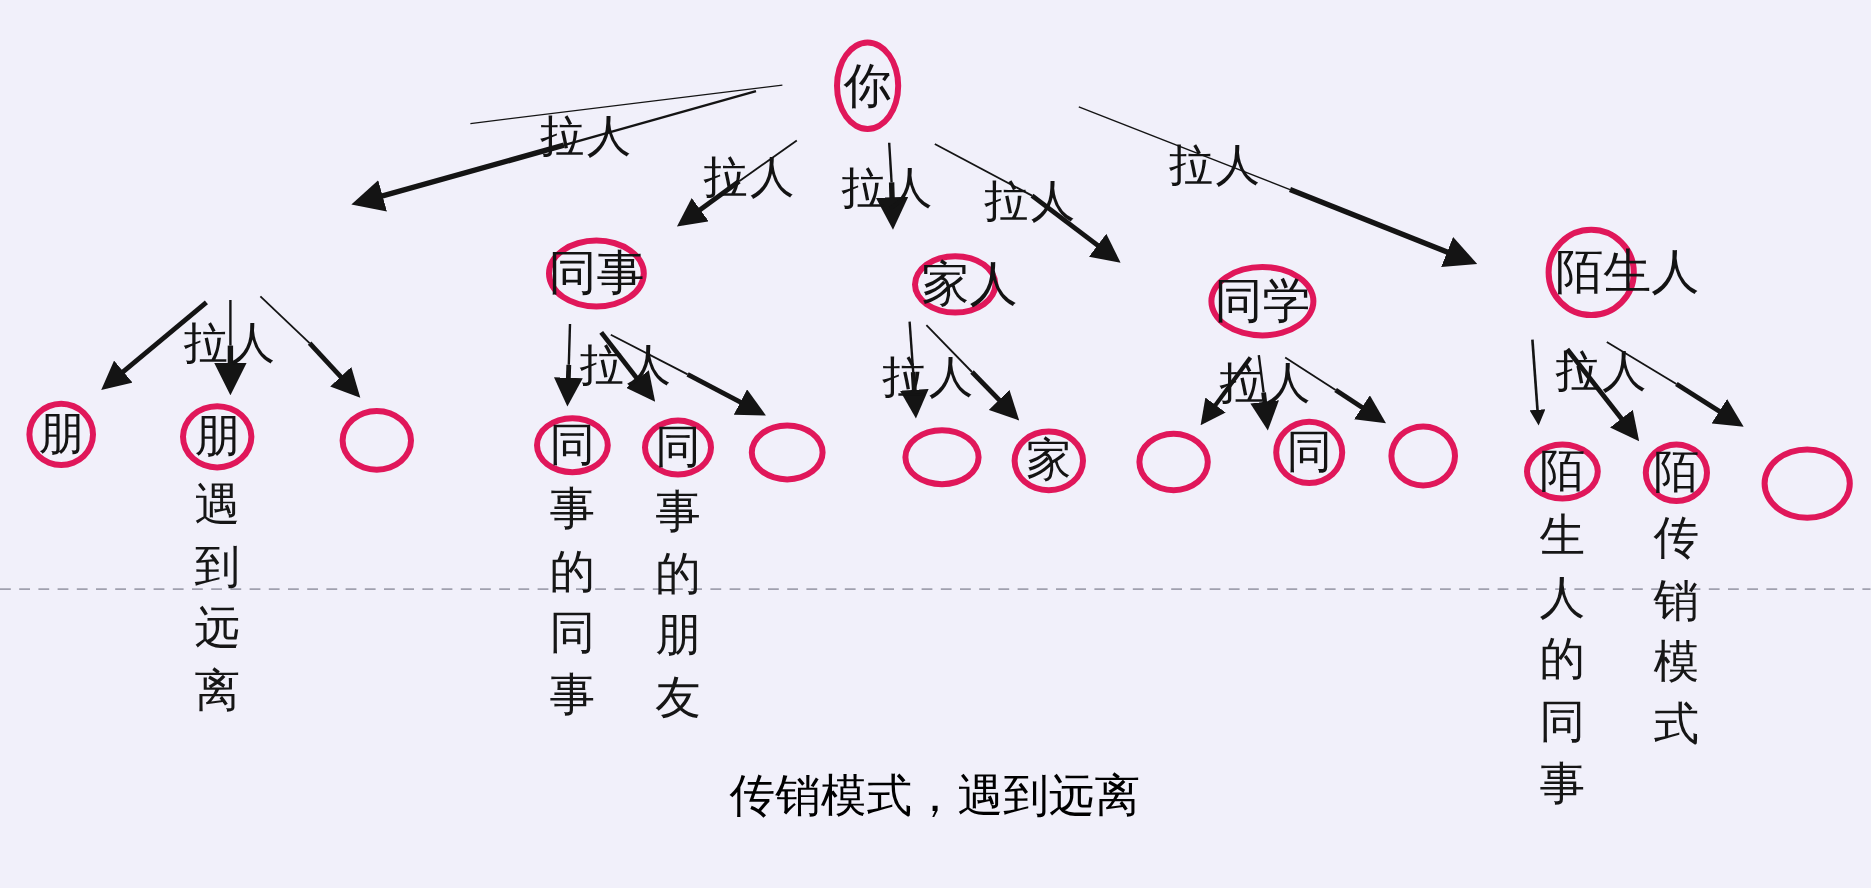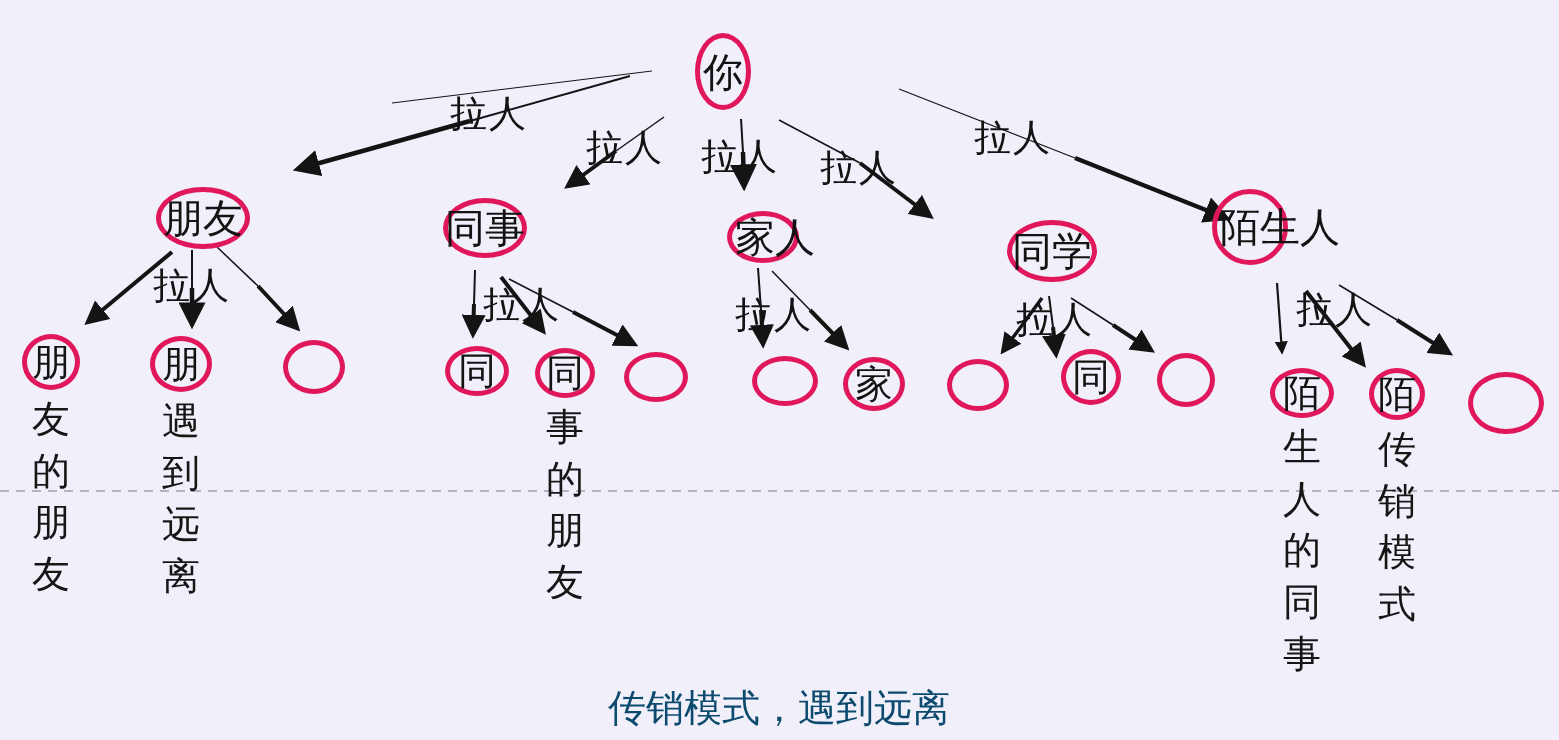--- a/index.html
+++ b/index.html
@@ -10,41 +10,41 @@
     color:#161616;
   }
   .links{position:absolute;left:0;top:0;width:1559px;height:740px;}
   
   .n0,.n1{
     position:absolute;box-sizing:border-box;
     border:5px solid #e0175a;border-radius:50%;
     display:flex;align-items:center;justify-content:center;
     font-size:40px;line-height:1;white-space:nowrap;color:#131313;
   }
-  .n1.open{justify-content:flex-start;padding-left:3px;}
+  .n1.open{justify-content:flex-start;padding-left:3px;margin-left:33px;}
   
   .recruit{
     position:absolute;font-size:37px;line-height:1.05;color:#131313;
     white-space:nowrap;letter-spacing:2px;
   }
   
   .leaf{position:absolute;display:flex;flex-direction:column;align-items:center;}
   .lc{
     box-sizing:border-box;border:5px solid #e0175a;border-radius:50%;
     display:flex;align-items:center;justify-content:center;
     font-size:38px;line-height:1;color:#131313;flex:none;
   }
   .lt{
     width:42px;margin-top:4px;text-align:center;
     font-size:38px;line-height:1.36;color:#161616;
     word-break:break-all;
   }
   .caption{
-    position:absolute;left:608px;top:688px;
-    font-size:38px;line-height:1.1;color:#0c4a6e;white-space:nowrap;
+    position:absolute;left:608px;top:644px;
+    font-size:38px;line-height:1.1;color:#000000;white-space:nowrap;
   }
 </style>
 </head>
 <body>
 
 <div class="stage">
 
   <svg class="links" viewBox="0 0 1559 740">
     <defs>
       <marker id="ah" viewBox="0 0 10 10" refX="8" refY="5" markerWidth="6" markerHeight="6" orient="auto">
@@ -99,69 +99,66 @@
       <path d="M1397,320 L1449,353" stroke-width="4" marker-end="url(#ah)"></path>
 
       <path d="M0,491 L1559,491" stroke="#a0a0ae" stroke-width="1.4" stroke-dasharray="9 7"></path>
     </g>
   </svg>
 
   <div class="n0" style="left:695px;top:33px;width:56px;height:77px">
     <span>你</span>
   </div>
 
-  <div class="n1" style="left:156px;top:187px;width:94px;height:62px">
-    <span>朋友</span>
-  </div>
-  <div class="n1" style="left:443px;top:198px;width:84px;height:60px">
+  <div class="n1" style="left:455px;top:198px;width:84px;height:60px">
     <span>同事</span>
   </div>
   <div class="n1 open" style="left:727px;top:211px;width:72px;height:52px">
     <span>家人</span>
   </div>
   <div class="n1" style="left:1007px;top:220px;width:90px;height:62px">
     <span>同学</span>
   </div>
-  <div class="n1 open" style="left:1212px;top:189px;width:76px;height:76px">
+  <div class="n1 open" style="left:1255px;top:189px;width:76px;height:76px">
     <span>陌生人</span>
   </div>
 
   <div class="recruit" style="left:450px;top:95px">拉人</div>
   <div class="recruit" style="left:586px;top:129px">拉人</div>
   <div class="recruit" style="left:701px;top:138px">拉人</div>
   <div class="recruit" style="left:820px;top:149px">拉人</div>
   <div class="recruit" style="left:974px;top:119px">拉人</div>
   <div class="recruit" style="left:153px;top:267px">拉人</div>
   <div class="recruit" style="left:483px;top:286px">拉人</div>
   <div class="recruit" style="left:735px;top:296px">拉人</div>
   <div class="recruit" style="left:1016px;top:301px">拉人</div>
   <div class="recruit" style="left:1296px;top:291px">拉人</div>
 
   <div class="leaf" style="left:22px;top:334px">
     <div class="lc" style="width:58px;height:56px">
         <span>朋</span>
       </div>
-    <div class="lt">友的朋友</div>
   </div>
   <div class="leaf" style="left:150px;top:336px">
     <div class="lc" style="width:62px;height:56px">
         <span>朋</span>
       </div>
     <div class="lt">遇到远离</div>
   </div>
   <div class="leaf" style="left:283px;top:340px">
     <div class="lc" style="width:62px;height:54px">
         <span></span>
       </div>
     <div class="lt"></div>
   </div>
   <div class="leaf" style="left:445px;top:346px">
     <div class="lc" style="width:64px;height:50px">
         <span>同</span>
       </div>
+    <div class="lt">事的同事</div>
   </div>
   <div class="leaf" style="left:535px;top:348px">
     <div class="lc" style="width:60px;height:50px">
         <span>同</span>
       </div>
     <div class="lt">事的朋友</div>
   </div>
   <div class="leaf" style="left:624px;top:352px">
     <div class="lc" style="width:64px;height:50px">
         <span></span>

